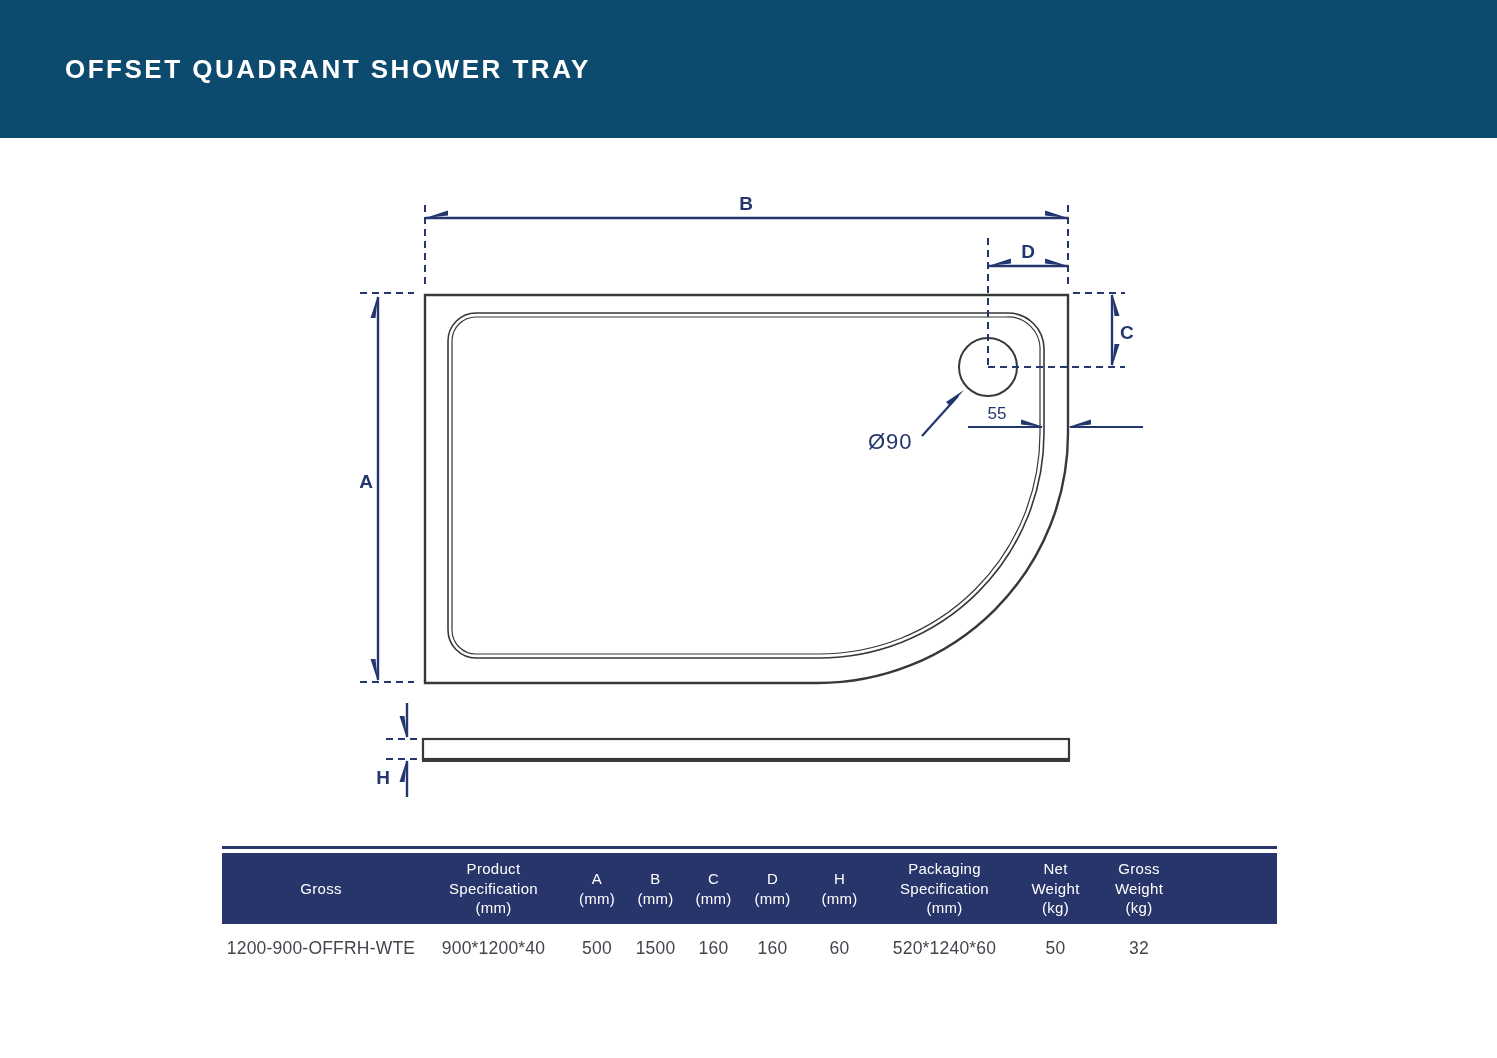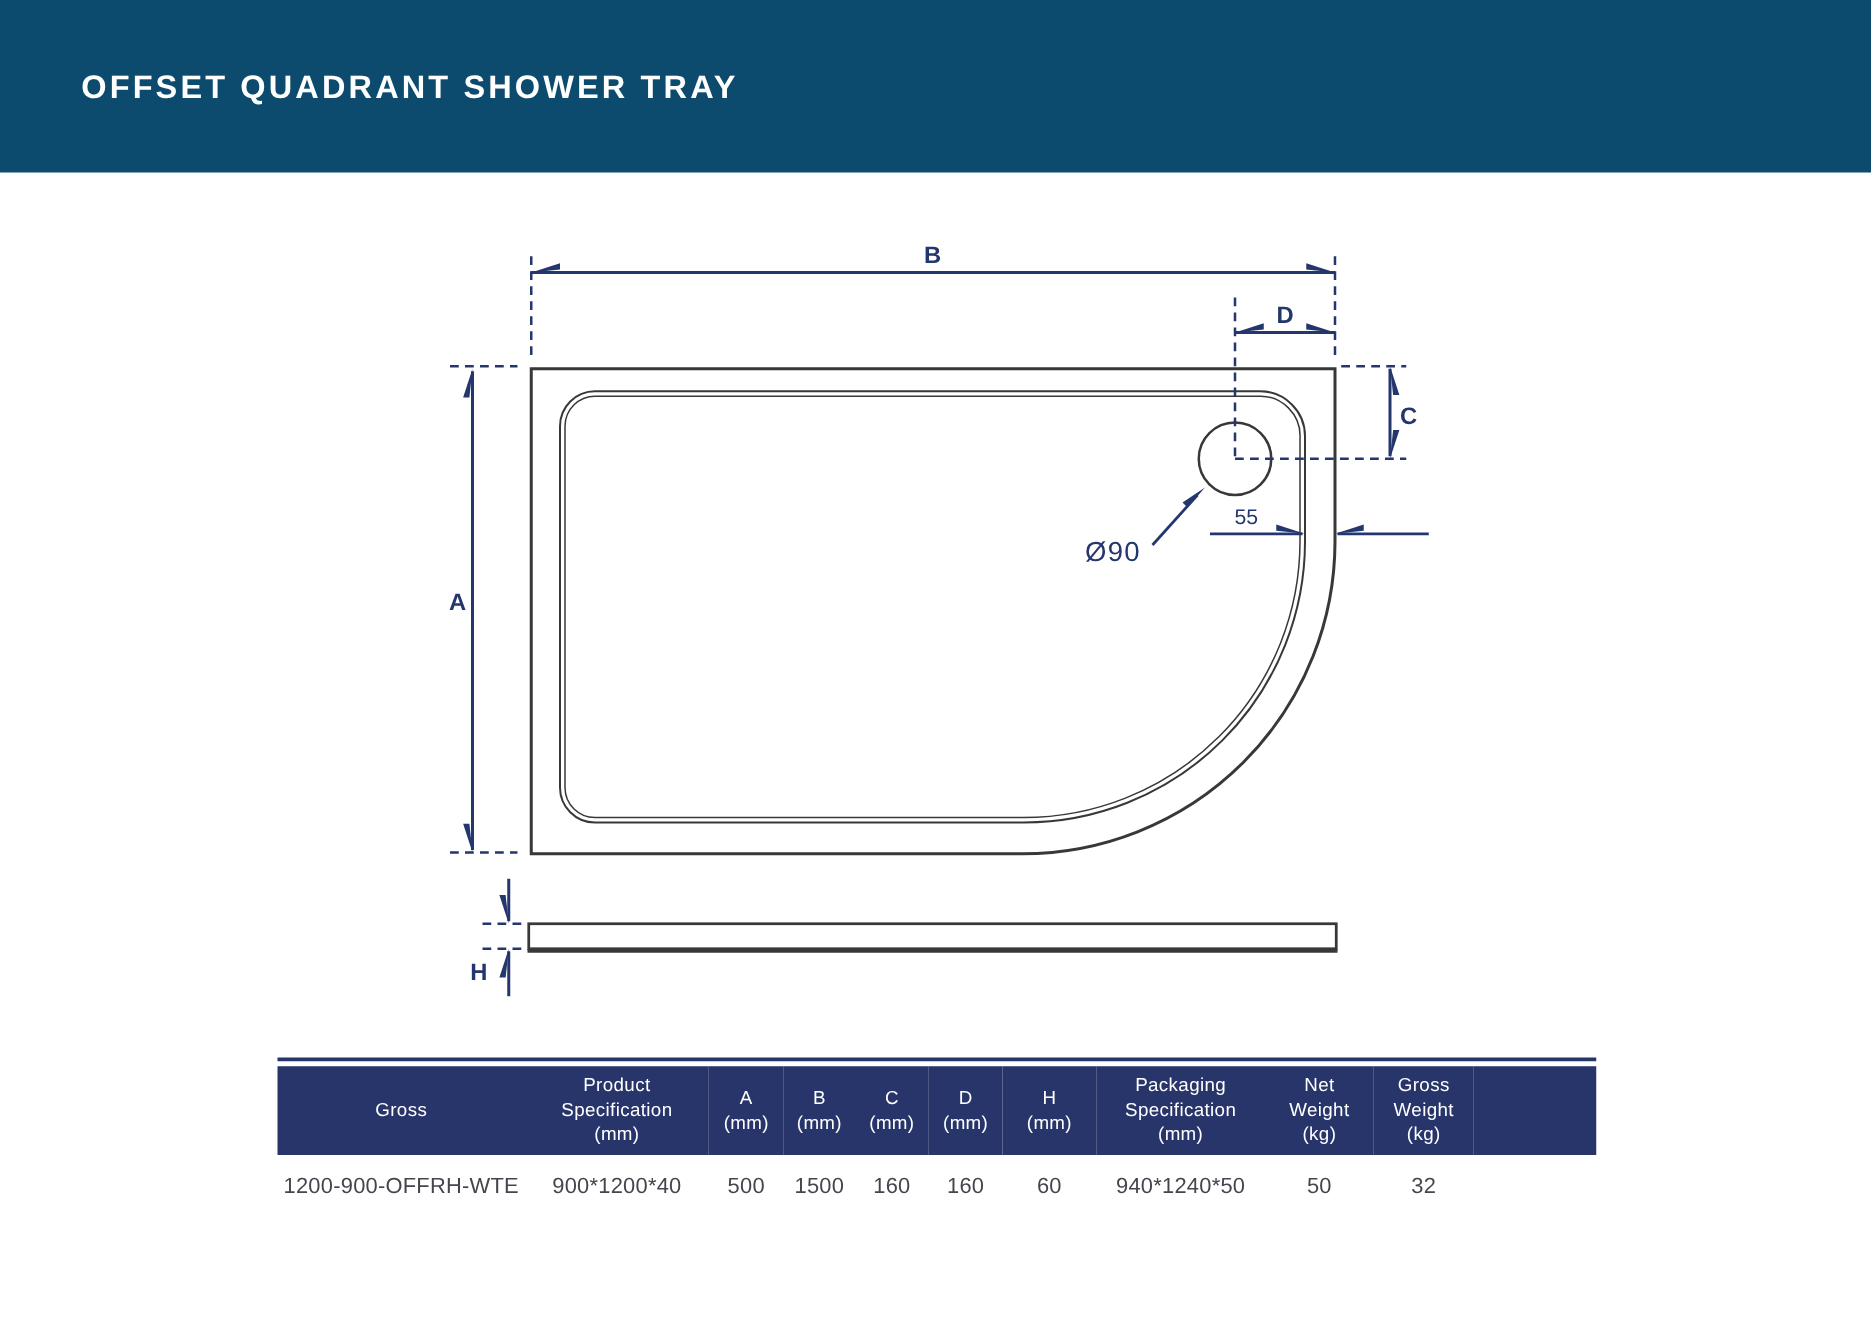--- a/index.html
+++ b/index.html
@@ -189,21 +189,21 @@
       </thead>
       <tbody>
         <tr>
           <td>1200-900-OFFRH-WTE</td>
           <td>900*1200*40</td>
           <td>500</td>
           <td>1500</td>
           <td>160</td>
           <td>160</td>
           <td>60</td>
-          <td>940*1240*50</td>
+          <td>520*1240*60</td>
           <td>50</td>
           <td>32</td>
           <td></td>
         </tr>
       </tbody>
     </table>
   </div>
 
 </div>
 

